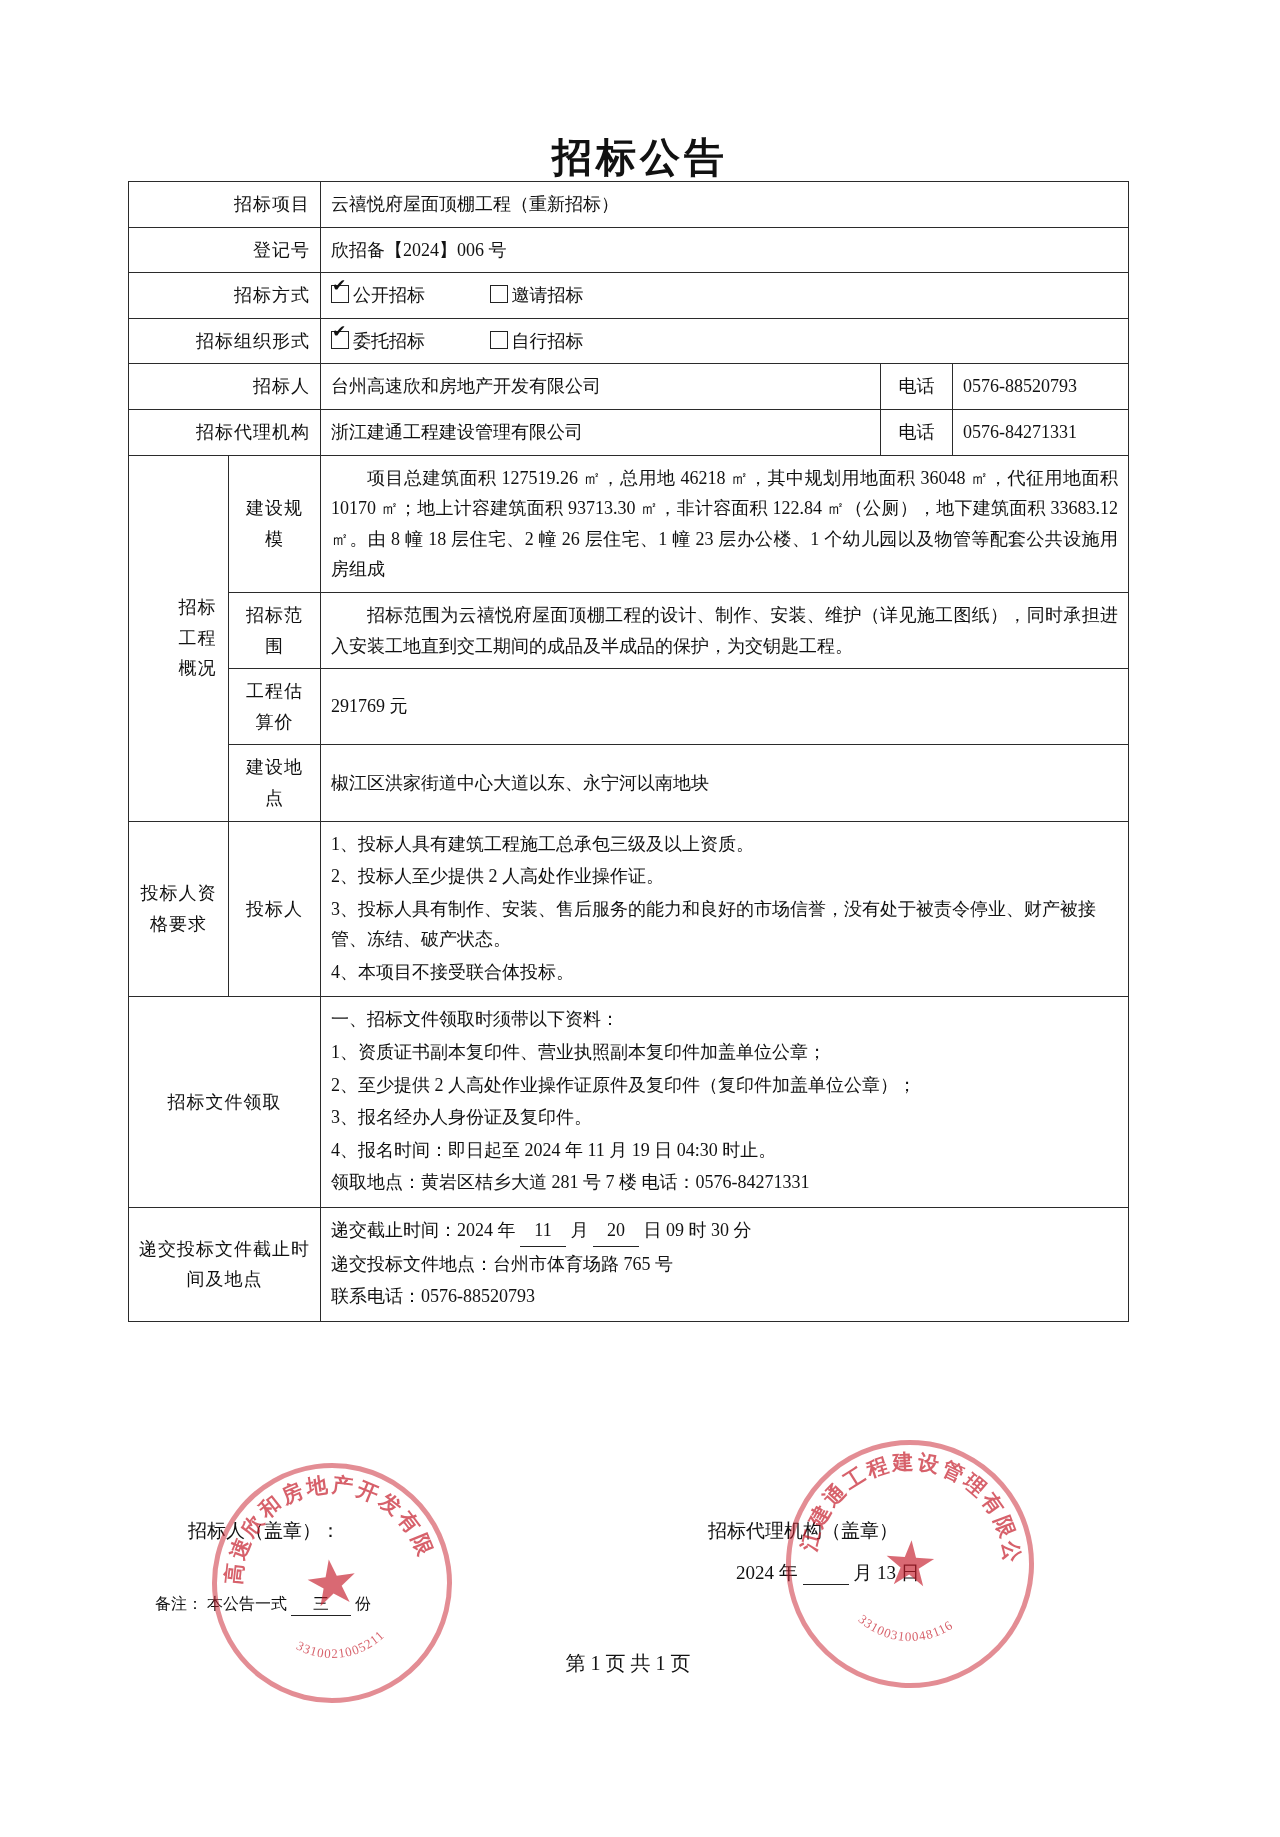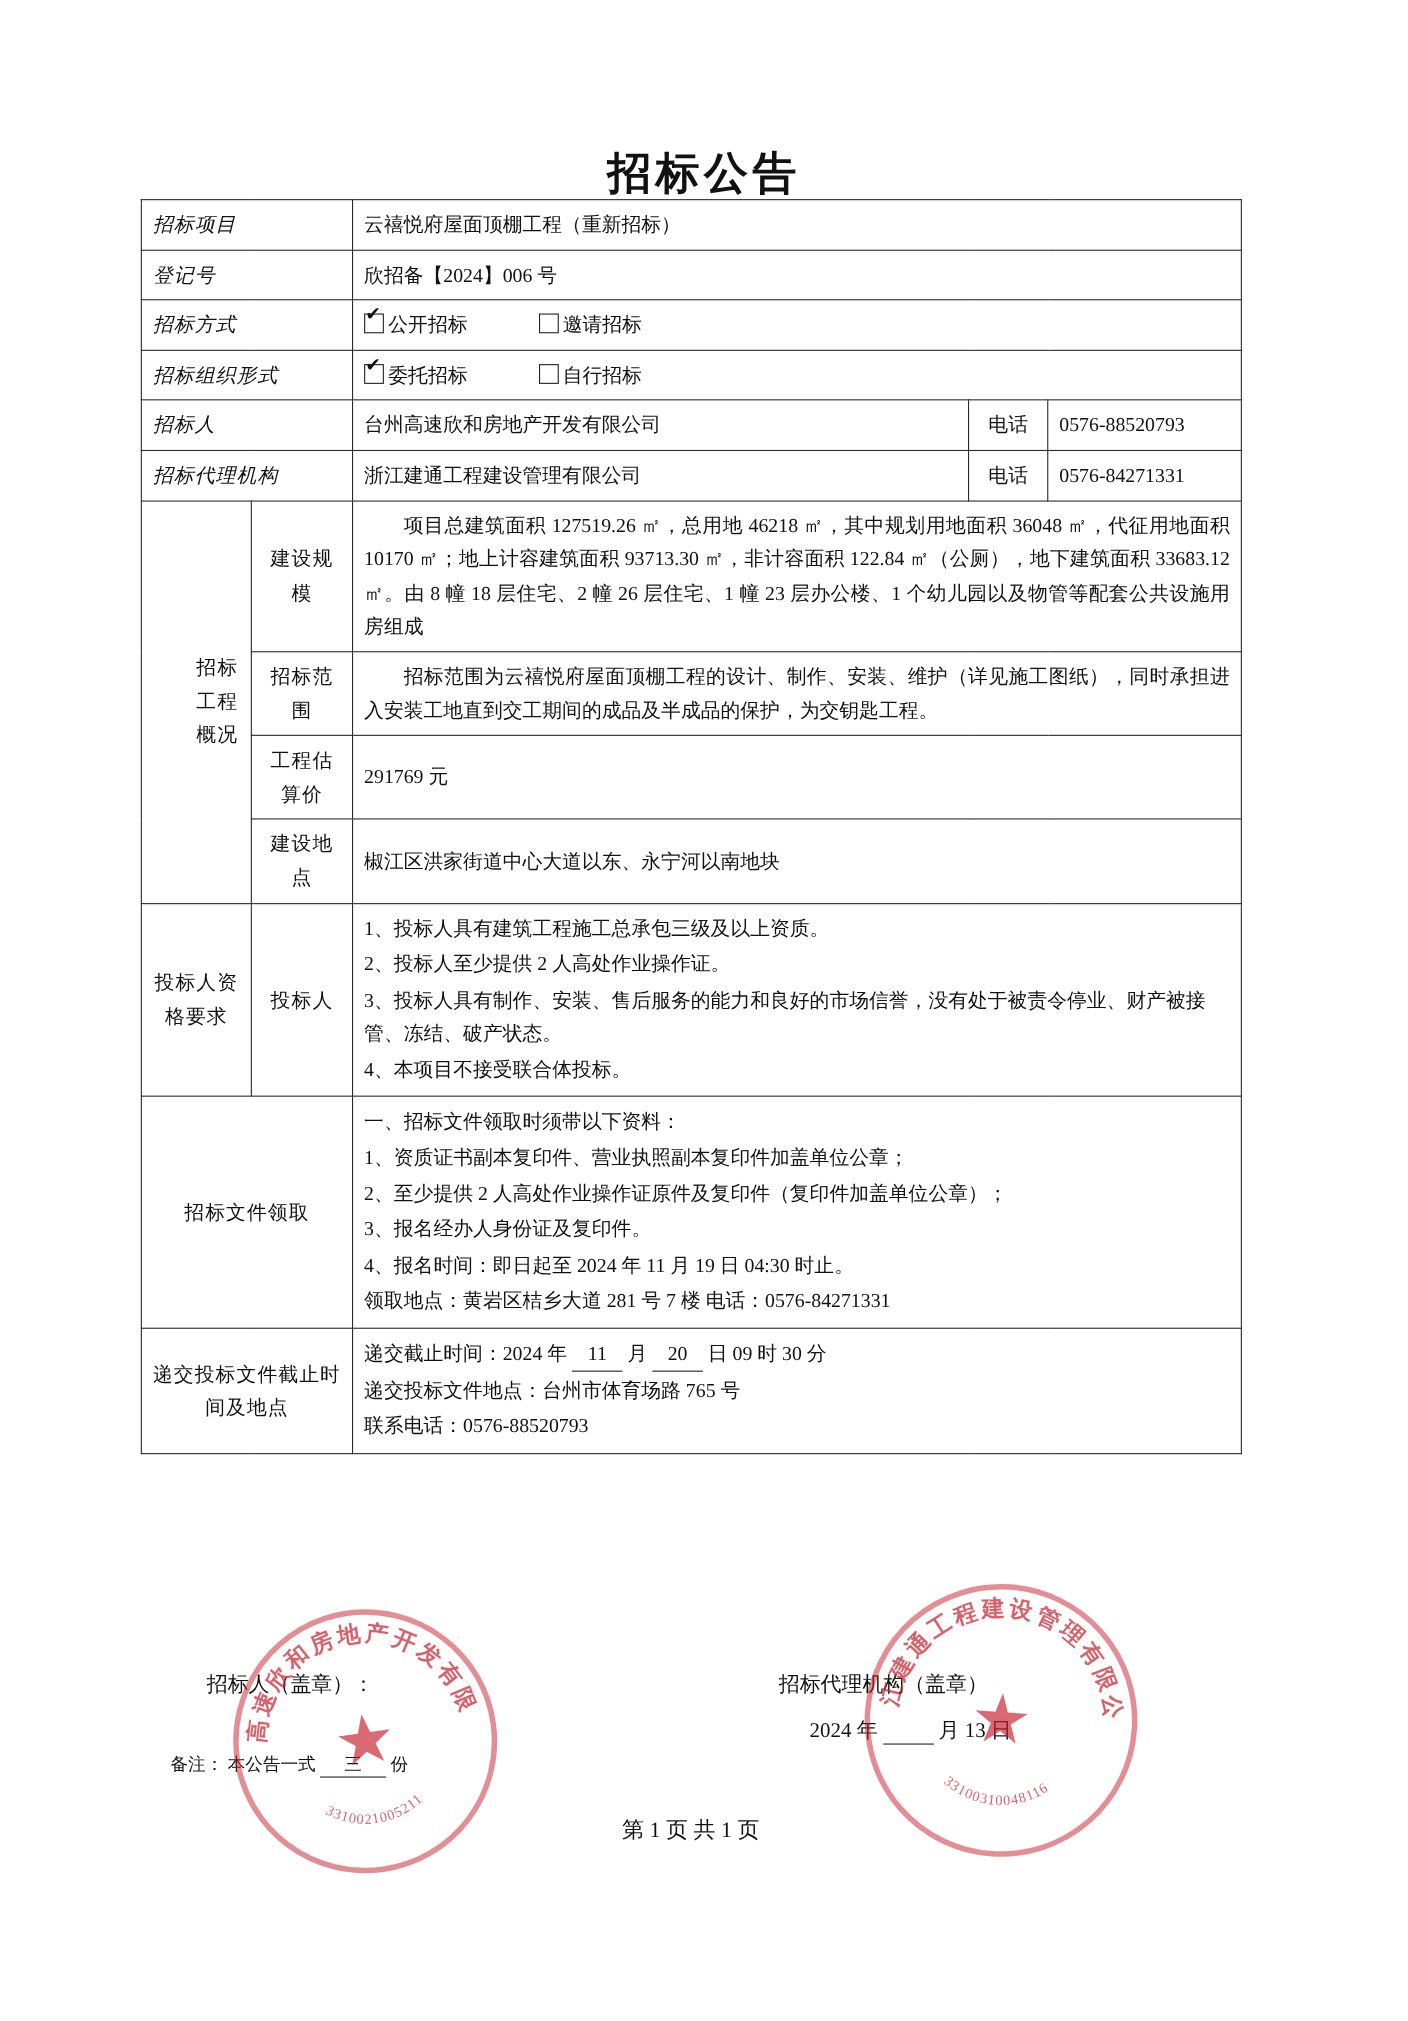--- a/index.html
+++ b/index.html
@@ -41,25 +41,24 @@
     table-layout: fixed;
     font-size: 17px;
   }
   table.main td {
     border: 1.5px solid #2b2b2b;
     padding: 7px 10px;
     vertical-align: middle;
     line-height: 1.7;
   }
   td.lbl {
-    text-align: left;
+    text-align: right;
     font-size: 18px;
     letter-spacing: 1px;
     white-space: nowrap;
-    font-style: italic;
   }
   td.lbl2 {
     text-align: center;
     font-size: 18px;
     letter-spacing: 1px;
   }
   td.val {
     text-align: left;
     font-size: 18px;
   }

